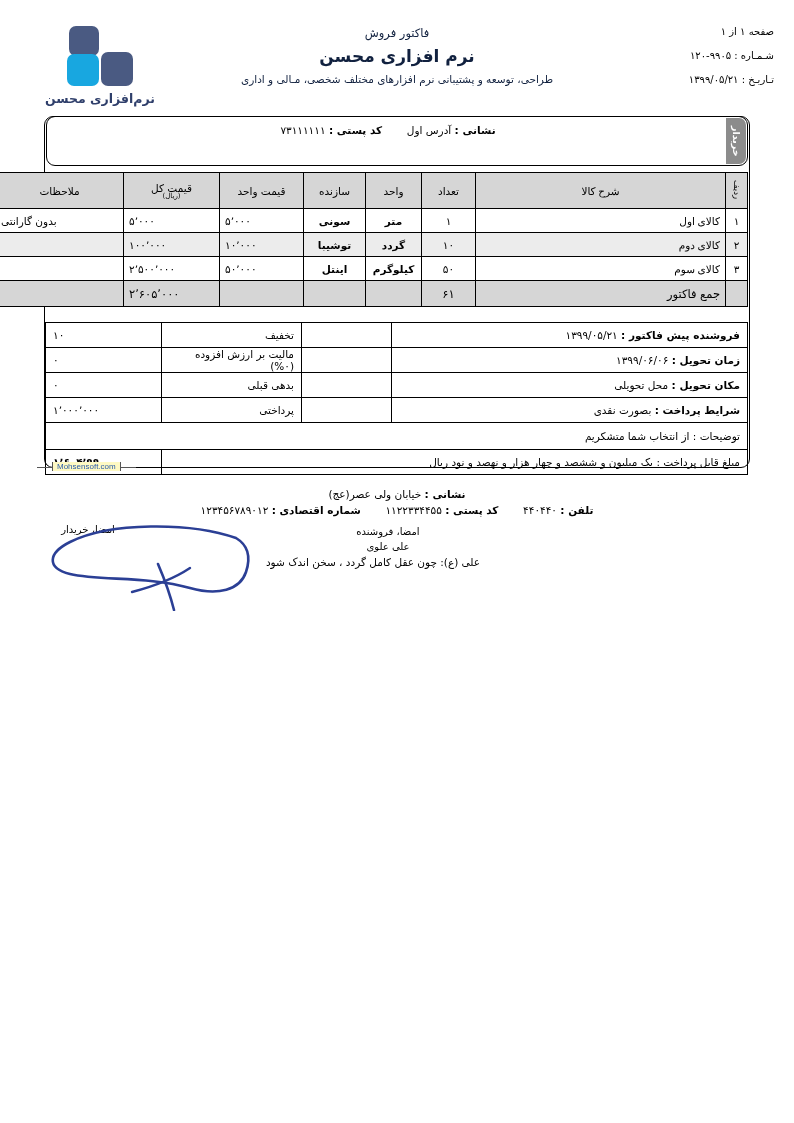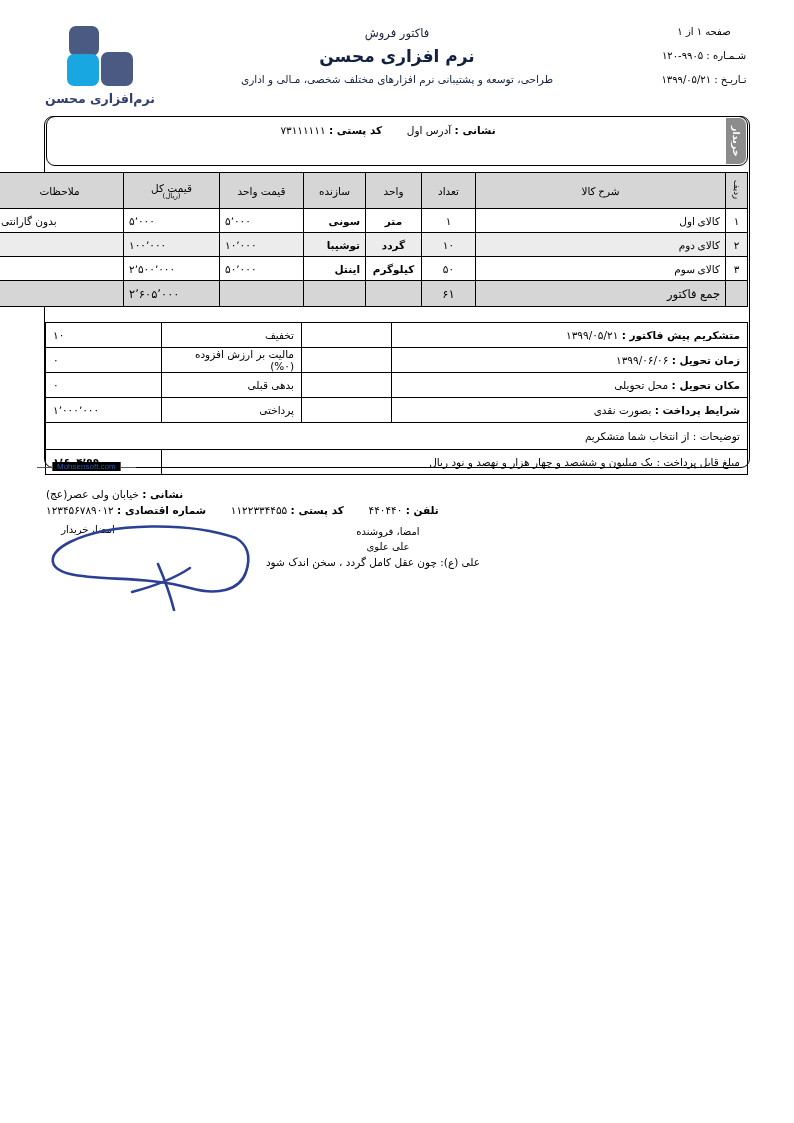--- a/index.html
+++ b/index.html
@@ -76,21 +76,21 @@
   .title-sub-bottom {
     font-size: 10.5px;
     color: #11213f;
   }
 
   .meta-block {
     position: absolute;
     right: 20px;
     top: 0px;
     width: 140px;
-    text-align: center;
+    text-align: right;
     font-size: 10px;
     color: #000;
     line-height: 1.1;
   }
   .meta-row { margin-bottom: 13px; white-space: nowrap; }
   .meta-row:last-child { margin-bottom: 0; }
 
   
   .buyer-box {
     position: absolute;
@@ -168,21 +168,21 @@
   }
   .th-radif span {
     font-size: 8.5px;
     writing-mode: vertical-rl;
     text-orientation: mixed;
     display: inline-block;
   }
   .c-desc  { width: 250px; text-align: right; font-family: Liberation Serif, serif; }
   .c-qty   { width: 54px;  text-align: center; }
   .c-unit  { width: 56px;  text-align: center; font-weight: bold; }
-  .c-maker { width: 62px;  text-align: right; font-weight: bold; }
+  .c-maker { width: 62px;  text-align: center; font-weight: bold; }
   .c-price { width: 84px;  text-align: left; }
   .c-total { width: 96px;  text-align: left; }
   .c-note  { width: 128px; text-align: left; }
   .items tbody tr:nth-child(even) td { background: #ececec; }
   .items tbody tr:nth-child(odd) td { background: #ffffff; }
   .idx { text-align: center; padding: 0 !important; font-size: 10px; }
   .unit-small {
     display: block;
     font-size: 7px;
     margin-top: -2px;
@@ -243,21 +243,21 @@
     box-sizing: border-box;
     pointer-events: none;
   }
 
   .brandtag {
     position: absolute;
     top: 462px;
     left: 52px;
     font-size: 8px;
     color: #2a5caa;
-    background: #000000;
+    background: #fef9c3;
     padding: 0 4px;
     border-left: 1px solid #555;
     border-right: 1px solid #555;
     font-family: "Liberation Sans", sans-serif;
   }
   .brandtag::before, .brandtag::after {
     content: "";
     position: absolute;
     top: 50%;
     width: 16px;
@@ -266,21 +266,21 @@
   }
   .brandtag::before { right: -16px; }
   .brandtag::after  { left: -16px; }
 
   
   .seller {
     position: absolute;
     top: 486px;
     right: 46px;
     left: 46px;
-    text-align: left;
+    text-align: center;
     font-size: 10.5px;
     line-height: 1.55;
   }
   .seller .lbl { font-weight: bold; }
 
   .signs {
     position: absolute;
     top: 524px;
     right: 46px;
     left: 46px;
@@ -431,21 +431,21 @@
         <td class="c-total">۲٬۶۰۵٬۰۰۰</td>
         <td class="c-note"></td>
       </tr>
     </tfoot>
   </table>
 
   <table class="summary">
     <tbody>
       <tr>
         <td class="s-info">
-          <span class="lbl">متشکریم پیش فاکتور :</span>
+          <span class="lbl">فروشنده پیش فاکتور :</span>
           <span>۱۳۹۹/۰۵/۲۱</span>
         </td>
         <td class="s-blank"></td>
         <td class="s-lbl">تخفیف</td>
         <td class="s-val">۱۰</td>
       </tr>
       <tr>
         <td class="s-info">
           <span class="lbl">زمان تحویل :</span>
           <span>۱۳۹۹/۰۶/۰۶</span>

